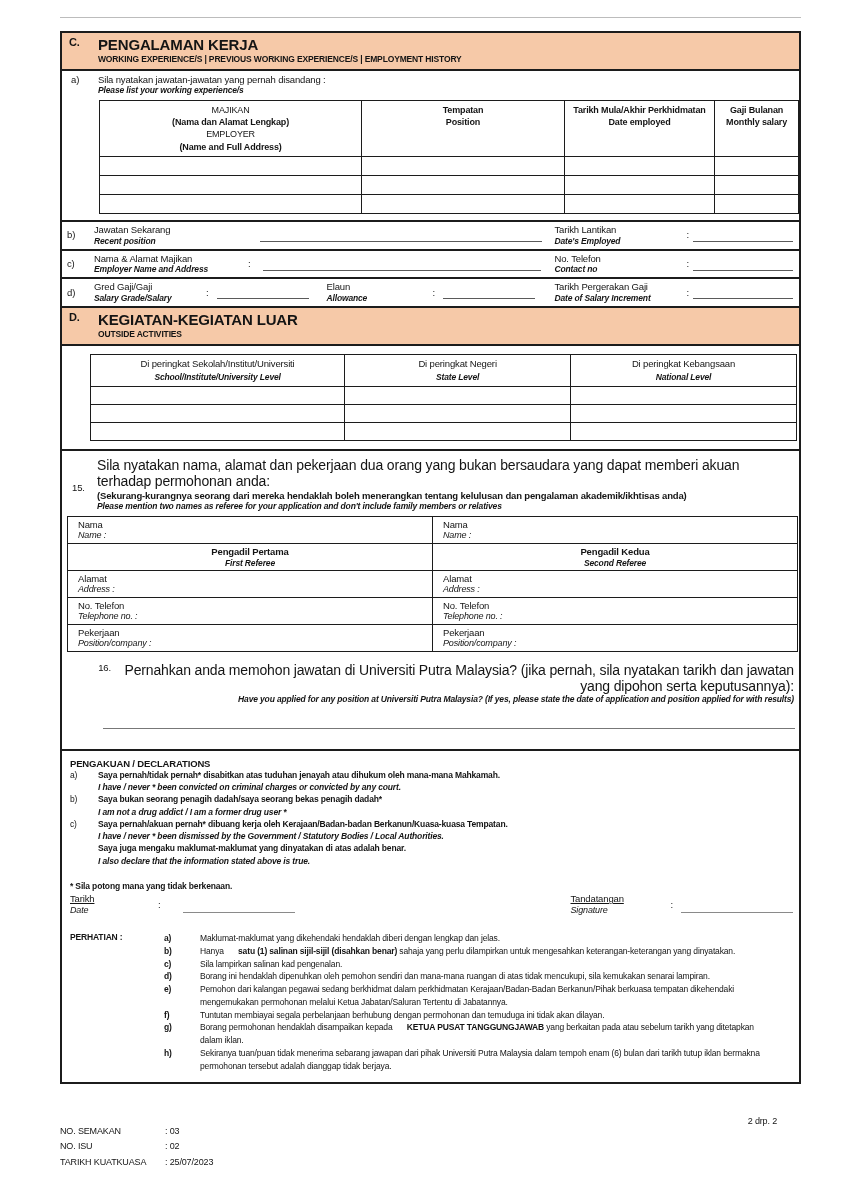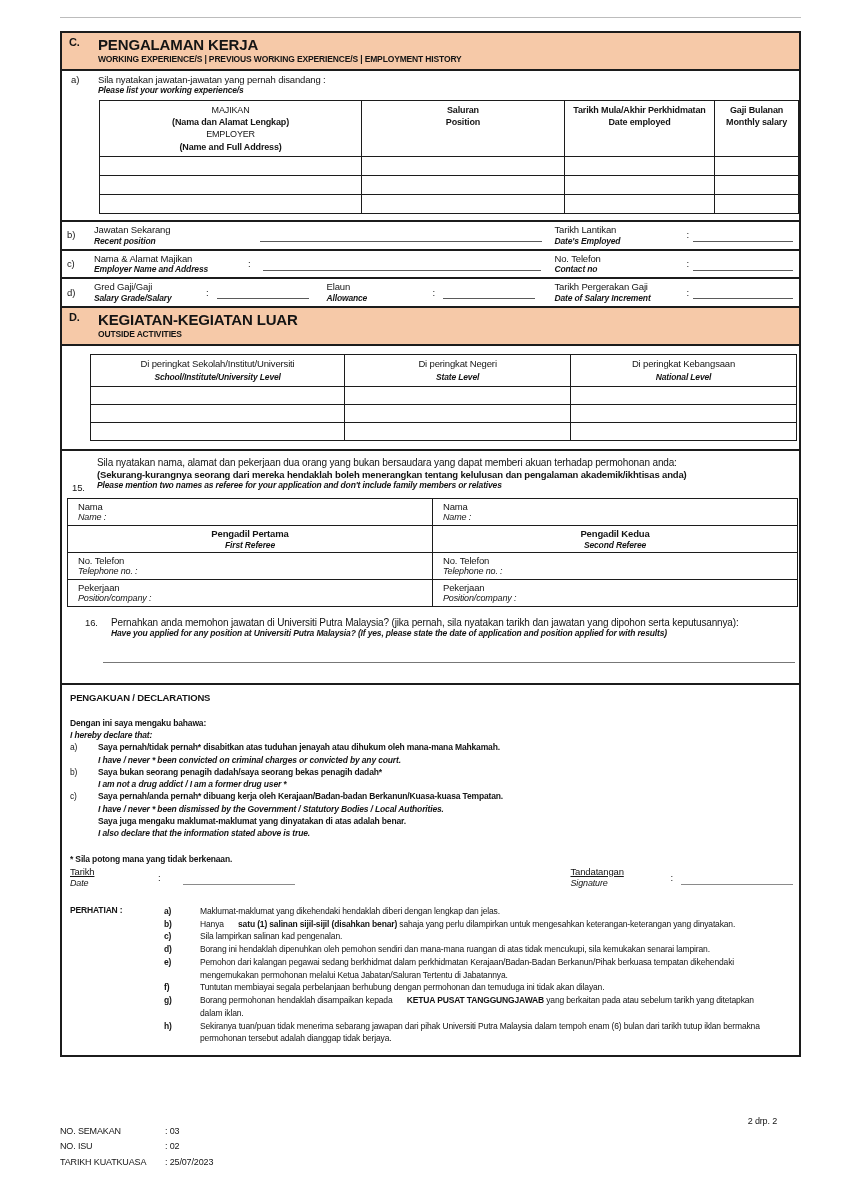--- a/index.html
+++ b/index.html
@@ -42,30 +42,30 @@
 
   .out-wrap { padding:8px 6px 8px 6px; }
   .out-table { margin-left:22px; width:707px; table-layout:fixed; }
   .out-table th, .out-table td { border:1.5px solid #1c1c1c; }
   .out-table th { padding:3px 2px 4px 2px; font-weight:normal; }
   .out-table td { height:18px; }
   .oth1 { font-size:9.5px; display:block; text-align:center; }
   .oth2 { font-size:8.5px; font-weight:bold; font-style:italic; display:block; text-align:center; margin-top:3px; }
 
   .box1516 { padding:6px 5px 10px 5px; }
-  .p15-l1 { font-size:10px; }
+  .p15-l1 { font-size:14px; }
   .p15-l2 { font-size:9.5px; font-weight:bold; margin-top:1px; }
   .p15-l3 { font-size:8.5px; font-weight:bold; font-style:italic; }
   .ref-table { width:731px; margin-top:5px; table-layout:fixed; }
   .ref-table th, .ref-table td { border:1.5px solid #1c1c1c; }
   .ref-table th { padding:2px; }
   .ref-cell { padding:2px 2px 3px 10px; height:27px; vertical-align:top; }
   .ref-my { font-size:9.5px; display:block; }
   .ref-en { font-size:9px; font-style:italic; display:block; }
-  .item16 { display:flex; margin:10px 0 4px 18px; }
+  .item16 { display:flex; margin:10px 0 4px 18px;text-align:right; }
   .i16-num { width:26px; font-size:9.5px; flex:none; }
   .blank16 { margin:24px 4px 10px 36px; border-bottom:1.2px solid #777; height:1px; width:692px; }
 
   .decl-box { padding:7px 6px 10px 6px; }
   .decl-title { font-size:9.5px; font-weight:bold; padding-left:2px; }
   .decl-intro { margin-top:14px; padding-left:2px; }
   .d-my { font-size:8.5px; font-weight:bold; display:block; line-height:1.45; }
   .d-en { font-size:8.5px; font-weight:bold; font-style:italic; display:block; line-height:1.45; }
   .decl-item { display:flex; }
   .d-letter { width:30px; padding-left:2px; font-size:8.5px; flex:none; line-height:1.45; }
@@ -122,21 +122,21 @@
           </colgroup>
         <tbody>
             <tr>
           <th class="c1">
             <div class="hline">MAJIKAN</div>
             <div class="hline b">(Nama dan Alamat Lengkap)</div>
             <div class="hline">EMPLOYER</div>
             <div class="hline b">(Name and Full Address)</div>
           </th>
           <th class="c2">
-            <div class="hline">Saluran</div>
+            <div class="hline">Tempatan</div>
             <div class="hline">Position</div>
           </th>
           <th class="c3">
             <div class="hline">Tarikh Mula/Akhir Perkhidmatan</div>
             <div class="hline">Date employed</div>
           </th>
           <th class="c4">
             <div class="hline">Gaji Bulanan</div>
             <div class="hline">Monthly salary</div>
           </th>
@@ -298,20 +298,30 @@
             <span class="oth1">Pengadil Pertama</span>
             <span class="oth2" style="margin-top:1px;">First Referee</span>
           </th>
           <th>
             <span class="oth1">Pengadil Kedua</span>
             <span class="oth2" style="margin-top:1px;">Second Referee</span>
           </th>
         </tr>
         <tr>
           <td class="ref-cell">
+                <span class="ref-my">Alamat</span>
+                <span class="ref-en">Address :</span>
+              </td>
+          <td class="ref-cell">
+                <span class="ref-my">Alamat</span>
+                <span class="ref-en">Address :</span>
+              </td>
+        </tr>
+        <tr>
+          <td class="ref-cell">
                 <span class="ref-my">No. Telefon</span>
                 <span class="ref-en">Telephone no. :</span>
               </td>
           <td class="ref-cell">
                 <span class="ref-my">No. Telefon</span>
                 <span class="ref-en">Telephone no. :</span>
               </td>
         </tr>
         <tr>
           <td class="ref-cell">
@@ -330,42 +340,38 @@
         <div>
           <div class="p15-l1">Pernahkan anda memohon jawatan di Universiti Putra Malaysia? (jika pernah, sila nyatakan tarikh dan jawatan yang dipohon serta keputusannya):</div>
           <div class="p15-l3">Have you applied for any position at Universiti Putra Malaysia? (If yes, please state the date of application and position applied for with results)</div>
         </div>
       </div>
       <div class="blank16"></div>
     </div>
 
     <div class="box decl-box">
       <div class="decl-title">PENGAKUAN / DECLARATIONS</div>
-      <div class="decl-intro">
-        <span class="d-my">Dengan ini saya mengaku bahawa:</span>
-        <span class="d-en">I hereby declare that:</span>
-      </div>
       <div class="decl-item">
         <div class="d-letter">a)</div>
         <div>
             <span class="d-my">Saya pernah/tidak pernah* disabitkan atas tuduhan jenayah atau dihukum oleh mana-mana Mahkamah.</span>
             <span class="d-en">I have / never * been convicted on criminal charges or convicted by any court.</span>
           </div>
       </div>
       <div class="decl-item">
         <div class="d-letter">b)</div>
         <div>
             <span class="d-my">Saya bukan seorang penagih dadah/saya seorang bekas penagih dadah*</span>
             <span class="d-en">I am not a drug addict / I am a former drug user *</span>
           </div>
       </div>
       <div class="decl-item">
         <div class="d-letter">c)</div>
         <div>
-            <span class="d-my">Saya pernah/anda pernah* dibuang kerja oleh Kerajaan/Badan-badan Berkanun/Kuasa-kuasa Tempatan.</span>
+            <span class="d-my">Saya pernah/akuan pernah* dibuang kerja oleh Kerajaan/Badan-badan Berkanun/Kuasa-kuasa Tempatan.</span>
             <span class="d-en">I have / never * been dismissed by the Government / Statutory Bodies / Local Authorities.</span>
           </div>
       </div>
       <div class="decl-close">
         <span class="d-my">Saya juga mengaku maklumat-maklumat yang dinyatakan di atas adalah benar.</span>
         <span class="d-en">I also declare that the information stated above is true.</span>
       </div>
       <div class="decl-note">* Sila potong mana yang tidak berkenaan.</div>
       <div class="sign-row">
         <div class="sr-lbl">

